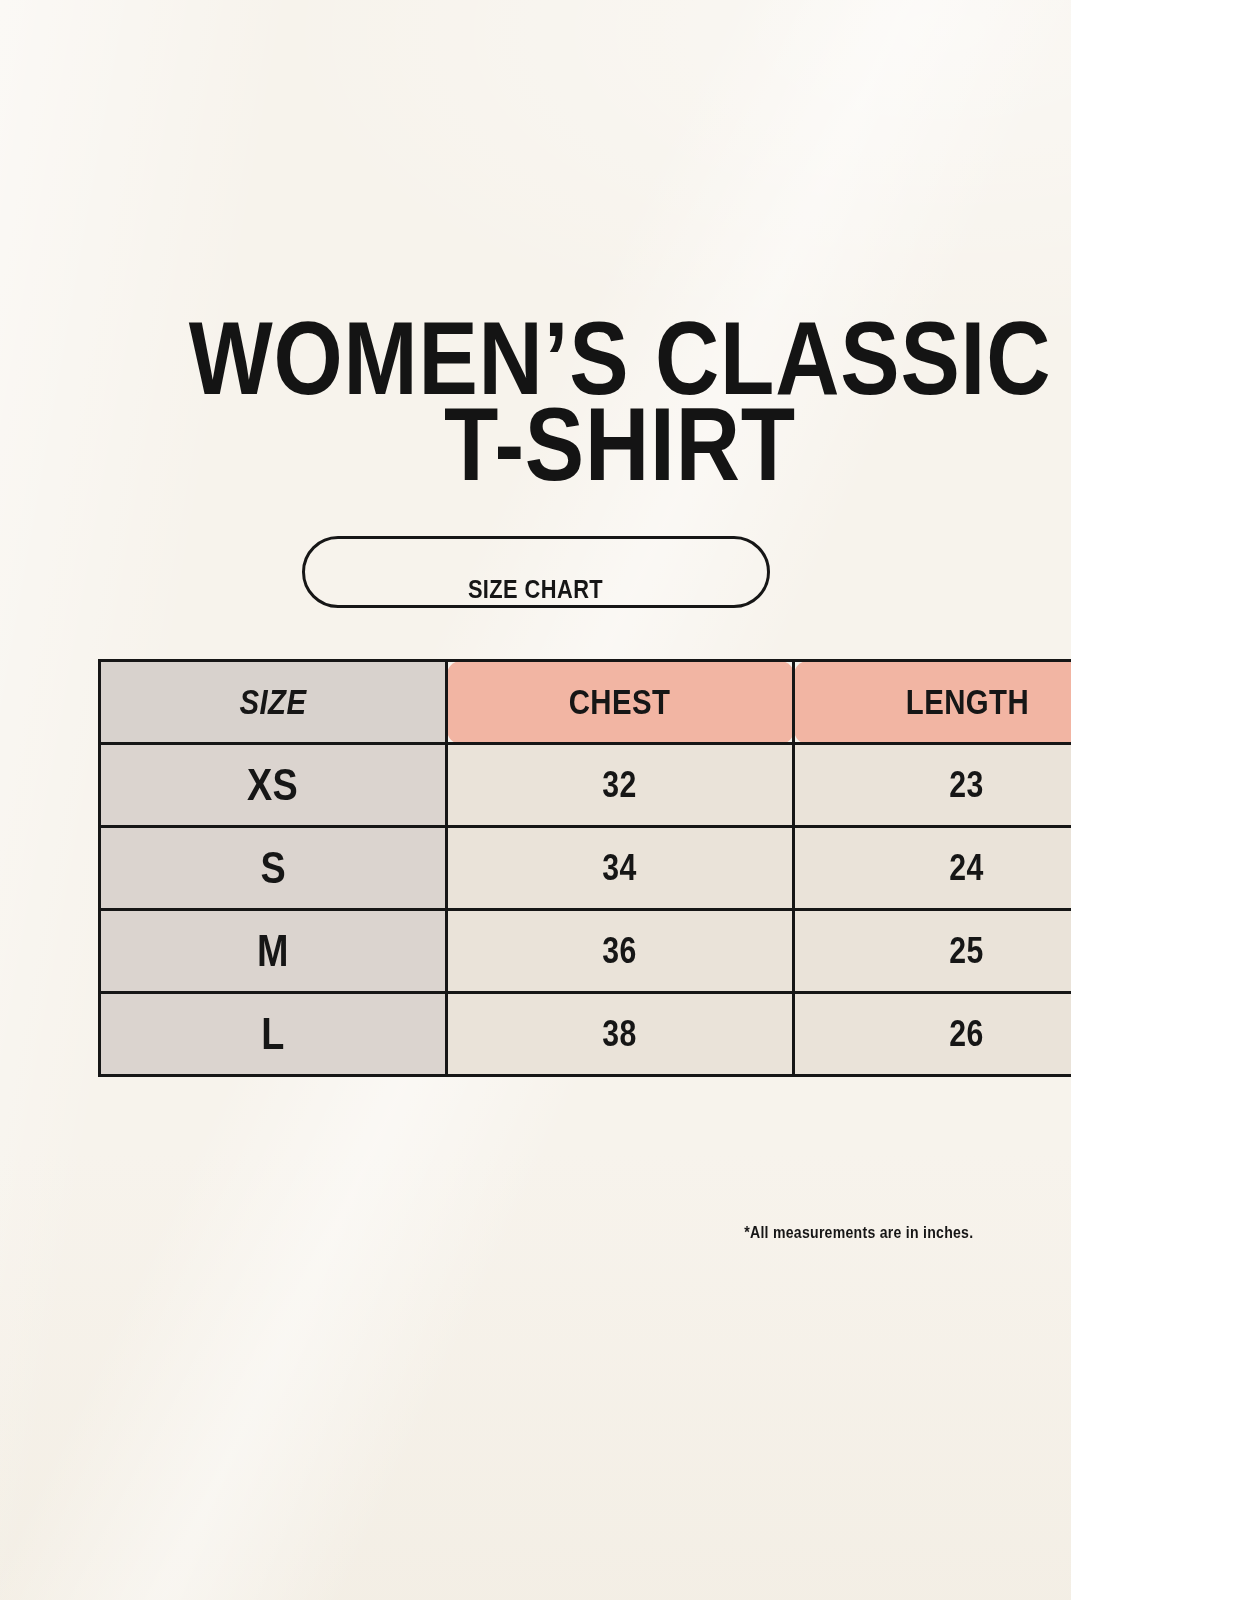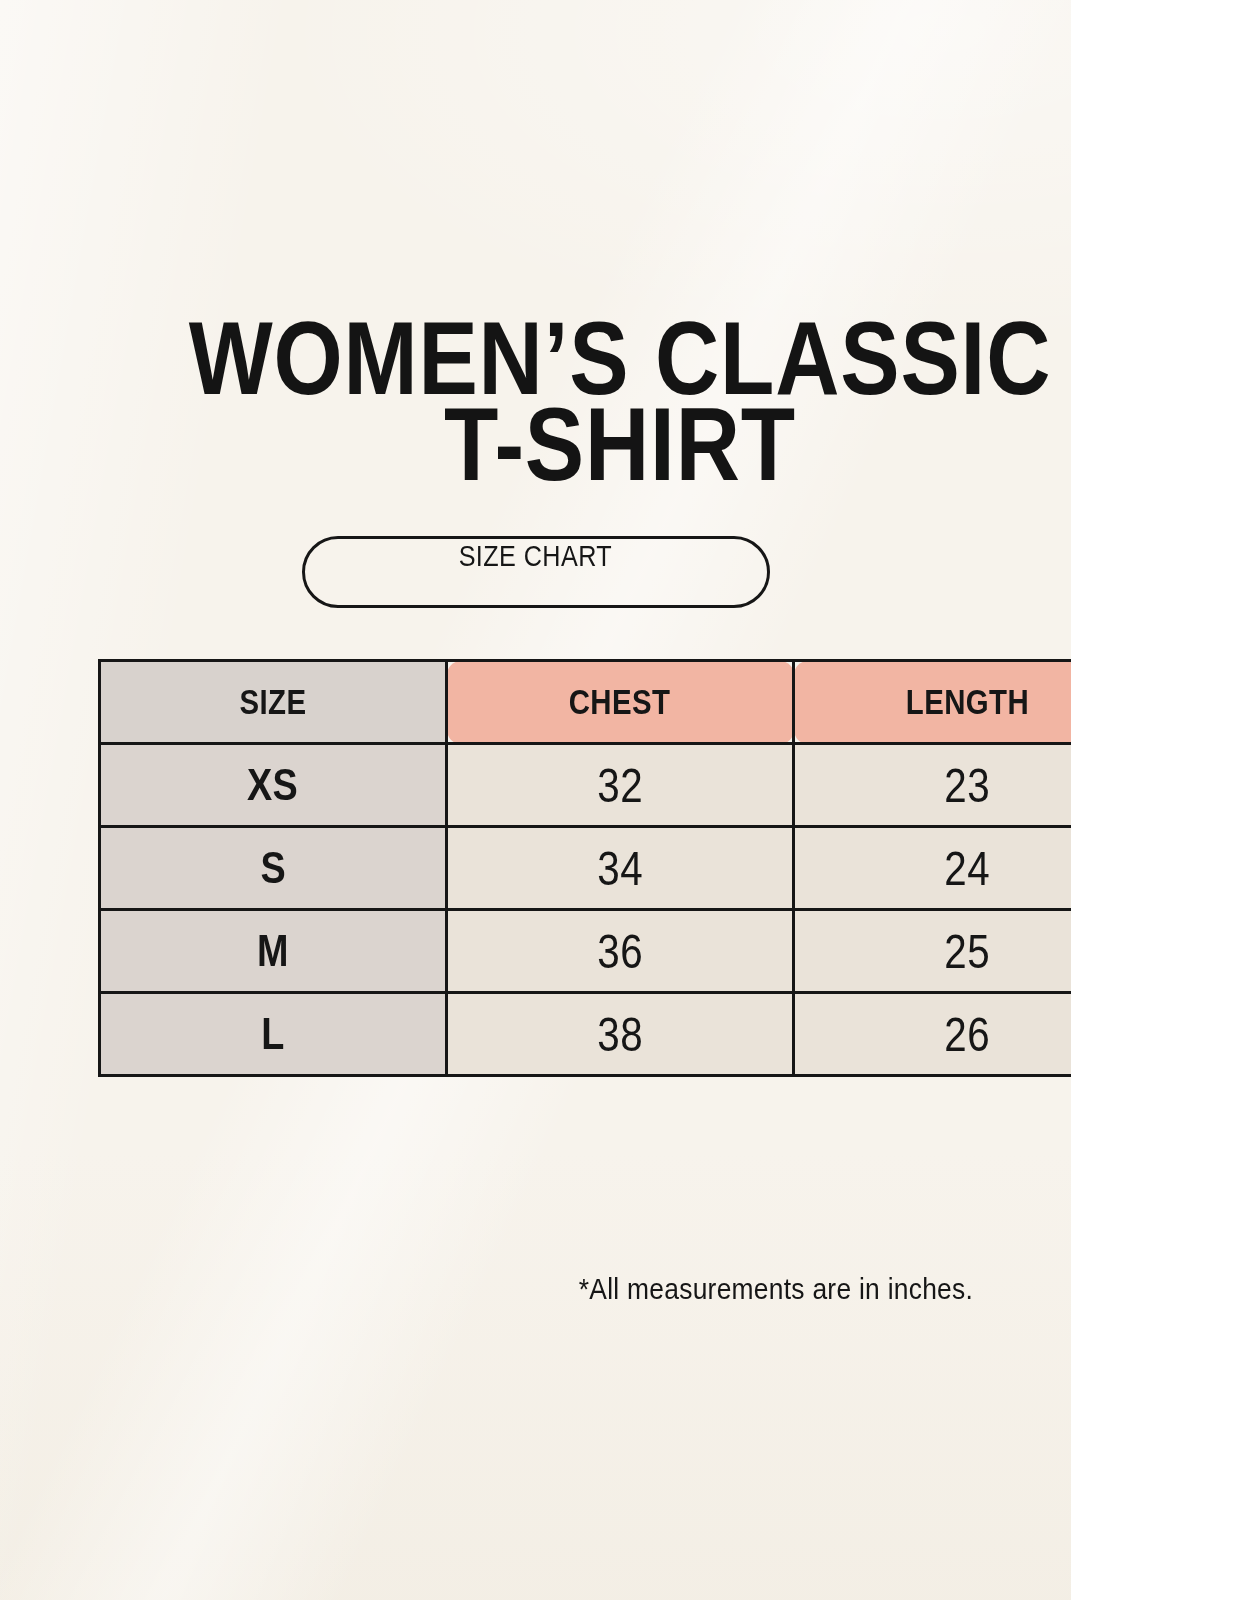--- a/index.html
+++ b/index.html
@@ -40,24 +40,24 @@
   .badge {
     position: absolute;
     top: 536px;
     left: 50%;
     transform: translateX(-50%);
     width: 468px;
     height: 72px;
     border: 3px solid #161616;
     border-radius: 40px;
     display: flex;
-    align-items: flex-start;
+    align-items: flex-end;
     justify-content: center;
-    font-size: 30px;
-    font-weight: 400;
+    font-size: 26px;
+    font-weight: 700;
     letter-spacing: 2px;
     background: transparent;
   }
   .size-table {
     position: absolute;
     top: 659px;
     left: 98px;
     width: 1044px;
     border-collapse: collapse;
     table-layout: fixed;
@@ -66,43 +66,43 @@
     border: 3px solid #161616;
     height: 83px;
     padding: 0;
     text-align: center;
     vertical-align: middle;
   }
   .size-table th {
     font-size: 35px;
     font-weight: 700;
   }
-  th.col-size { background: #d8d2cd; }
+  th.col-size { background: #d8d2cd; font-style: italic; }
   th.col-measure { background: #f2b5a3; border-radius: 14px; }
   td.size-cell {
     background: #dbd4cf;
     font-size: 45px;
     font-weight: 700;
   }
   td.value-cell {
     background: #eae3d9;
-    font-size: 48px;
-    font-weight: 400;
+    font-size: 36px;
+    font-weight: 700;
   }
   .cond {
     display: inline-block;
     transform: scaleX(0.84);
     letter-spacing: 0.5px;
   }
   .footnote {
     position: absolute;
-    top: 1272px;
+    top: 1224px;
     right: 98px;
-    font-size: 30px;
-    font-weight: 400;
+    font-size: 16px;
+    font-weight: 700;
     text-align: right;
     white-space: nowrap;
   }
   .cond-right {
     display: inline-block;
     transform: scaleX(0.88);
     transform-origin: 100% 50%;
     letter-spacing: 0.3px;
   }
 </style>

